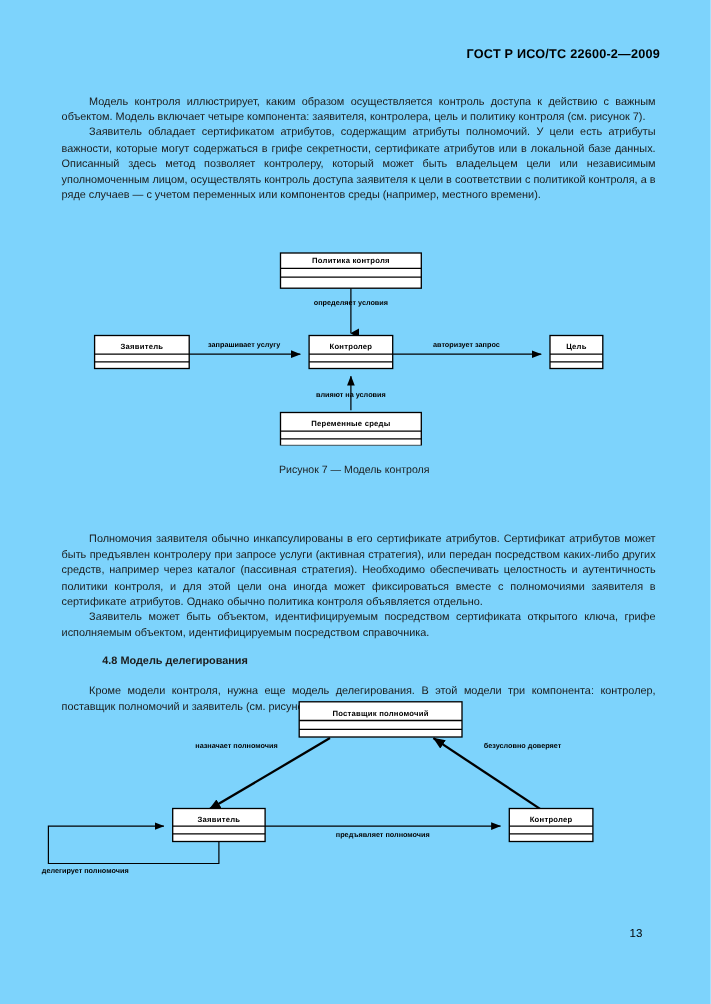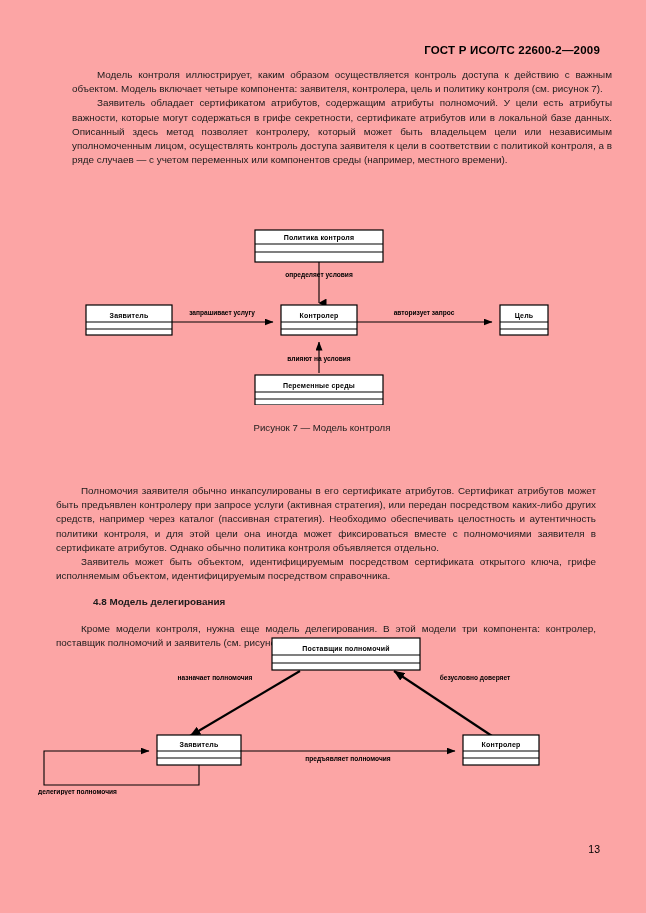--- a/index.html
+++ b/index.html
@@ -11,21 +11,21 @@
     width: 646px;
     height: 913px;
     position: relative;
     font-family: "Liberation Sans", sans-serif;
     color: #1a1a1a;
     overflow: hidden;
   }
   .page {
     position: absolute;
     inset: 0;
-    background: #fca5a5;
+    background: #7dd3fc;
   }
   
   .doc-header {
     position: absolute;
     top: 44px;
     left: 56px;
     right: 46px;
     text-align: right;
     font-size: 11.5px;
     font-weight: bold;
@@ -47,39 +47,39 @@
     text-indent: 25px;
     text-align: justify;
   }
   .text-block h4 {
     margin: 12px;
     font-size: 9.9px;
     line-height: 14.2px;
     font-weight: bold;
     text-indent: 25px;
   }
-  #para-top   { top: 68px; margin-left: 16px; }
+  #para-top   { top: 86px; }
   #para-mid   { top: 484px; }
 
   
   .fig-caption {
     position: absolute;
     left: 0;
     width: 644px;
     text-align: center;
     font-size: 9.6px;
     color: #1b1b1b;
   }
   #caption-7 { top: 422px; }
   #caption-8 { top: 803px; }
 
   
   .page-number {
     position: absolute;
-    right: 46px;
+    right: 62px;
     bottom: 58px;
     font-size: 10.5px;
     color: #000;
   }
 
   
   .diagram {
     position: absolute;
     left: 0;
     width: 646px;

